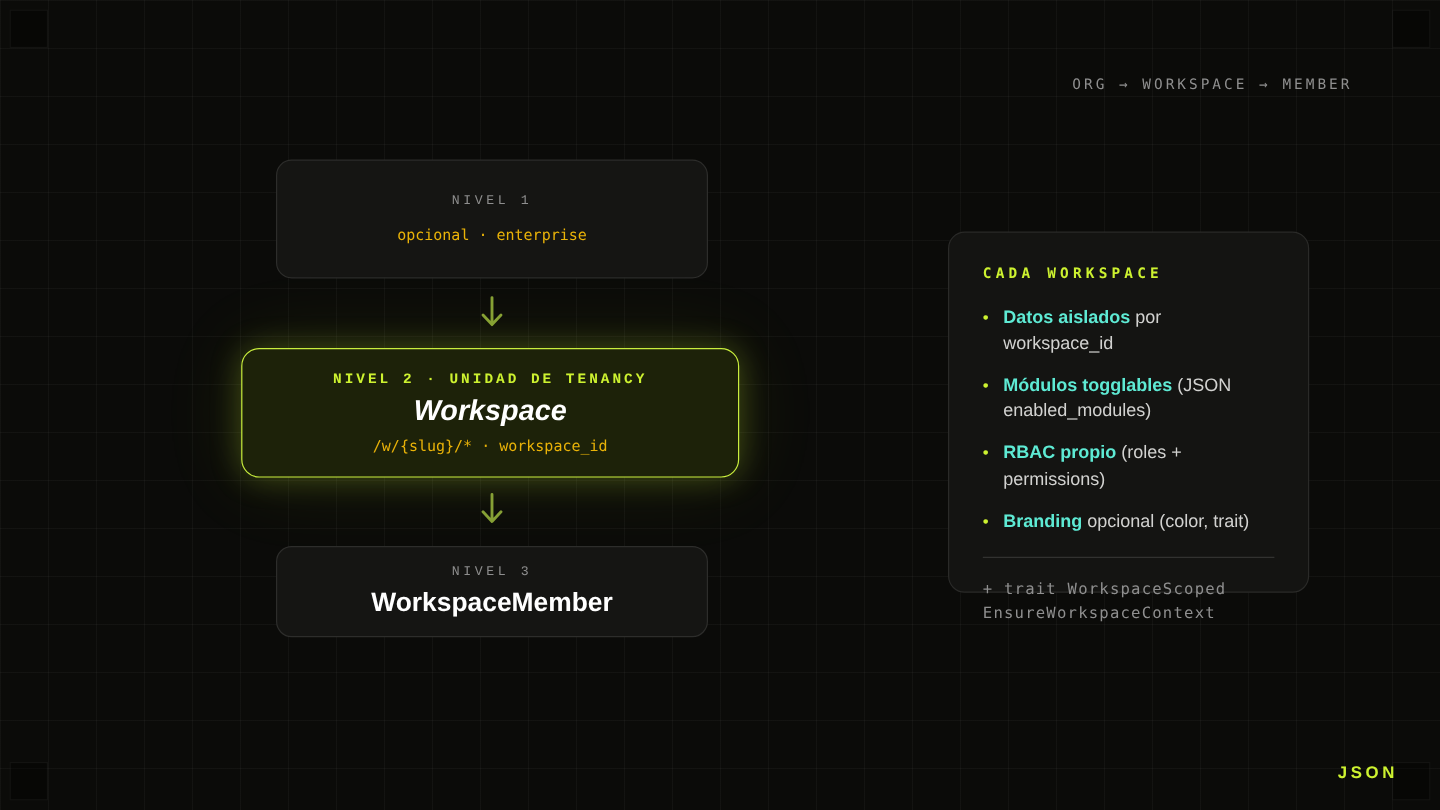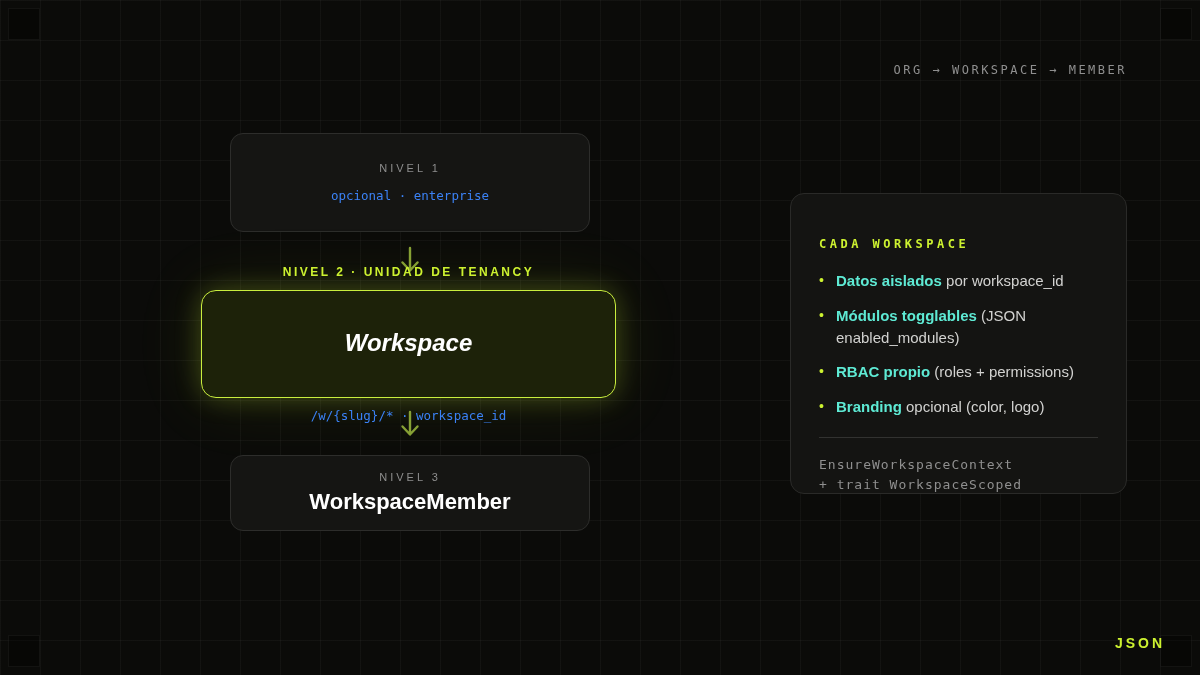--- a/index.html
+++ b/index.html
@@ -47,48 +47,47 @@
     position: absolute;
     display: flex; flex-direction: column; align-items: center; justify-content: center;
     border-radius: 13px; text-align: center;
     background: #151513; border: 1px solid #2d2d2b;
   }
   .node-1 { left: 230px; top: 133px; width: 360px; height: 99px; }
   .node-2 {
     left: 201px; top: 290px; width: 415px; height: 108px;
     background: #1d2209; border: 1.5px solid #c9ee3e; border-radius: 15px;
     box-shadow: 0 0 26px rgba(205,242,48,0.25), 0 0 70px rgba(205,242,48,0.10);
-    gap: 44px;
   }
   .node-3 { left: 230px; top: 455px; width: 360px; height: 76px; }
 
   .node-label {
-    font-family: Liberation Sans, sans-serif;
+    font-family: Liberation Mono, monospace;
     font-size: 11px; letter-spacing: 3px; color: #8e8e8e;
     margin-bottom: 7px; white-space: nowrap;
   }
   .node-2 .node-label { color: #cdf230; font-weight: 700; font-size: 12px; letter-spacing: 2.5px; }
 
   .node-title { font-size: 22px; font-weight: 800; color: #ffffff; line-height: 1.1; }
   .node-2 .node-title { font-size: 24px; font-style: italic; }
 
   .node-subtitle {
     font-family: "DejaVu Sans Mono", monospace;
-    font-size: 12.5px; color: #3b82f6; margin-top: 7px; white-space: nowrap;
+    font-size: 12.5px; color: #eab308; margin-top: 7px; white-space: nowrap;
   }
 
   .flow-arrow { position: absolute; left: 398px; }
   .flow-arrow.a1 { top: 245px; }
   .flow-arrow.a2 { top: 409px; }
 
   
   .panel {
-    position: absolute; left: 790px; top: 193px; width: 337px; height: 301px;
+    position: absolute; left: 790px; top: 193px; width: 301px; height: 301px;
     background: #141412; border: 1px solid #2a2a28; border-radius: 14px;
-    padding: 43px 28px 22px 28px;
+    padding: 27px 28px 22px 28px;
   }
   .panel-heading {
     font-family: "DejaVu Sans Mono", monospace;
     font-size: 12px; font-weight: 700; letter-spacing: 3.5px;
     color: #cdf230; margin-bottom: 19px; white-space: nowrap;
   }
   .bullet-list { list-style: none; }
   .bullet-item {
     display: flex; align-items: flex-start;
     font-size: 15px; line-height: 1.45; color: #d2d2d0;
@@ -164,27 +163,27 @@
       <li class="bullet-item">
         <span class="bullet-dot">•</span>
         <span class="bullet-text"><span class="bullet-bold">Módulos togglables</span><span> (JSON enabled_modules)</span></span>
       </li>
       <li class="bullet-item">
         <span class="bullet-dot">•</span>
         <span class="bullet-text"><span class="bullet-bold">RBAC propio</span><span> (roles + permissions)</span></span>
       </li>
       <li class="bullet-item">
         <span class="bullet-dot">•</span>
-        <span class="bullet-text"><span class="bullet-bold">Branding</span><span> opcional (color, logo)</span></span>
+        <span class="bullet-text"><span class="bullet-bold">Branding</span><span> opcional (color, trait)</span></span>
       </li>
     </ul>
 
     <hr class="panel-divider">
 
     <div class="panel-code">
+      <div>+ trait WorkspaceScoped</div>
       <div>EnsureWorkspaceContext</div>
-      <div>+ trait WorkspaceScoped</div>
     </div>
   </aside>
 
   <div class="brand-logo">JSON</div>
 
 </div>
 
 </body></html>

